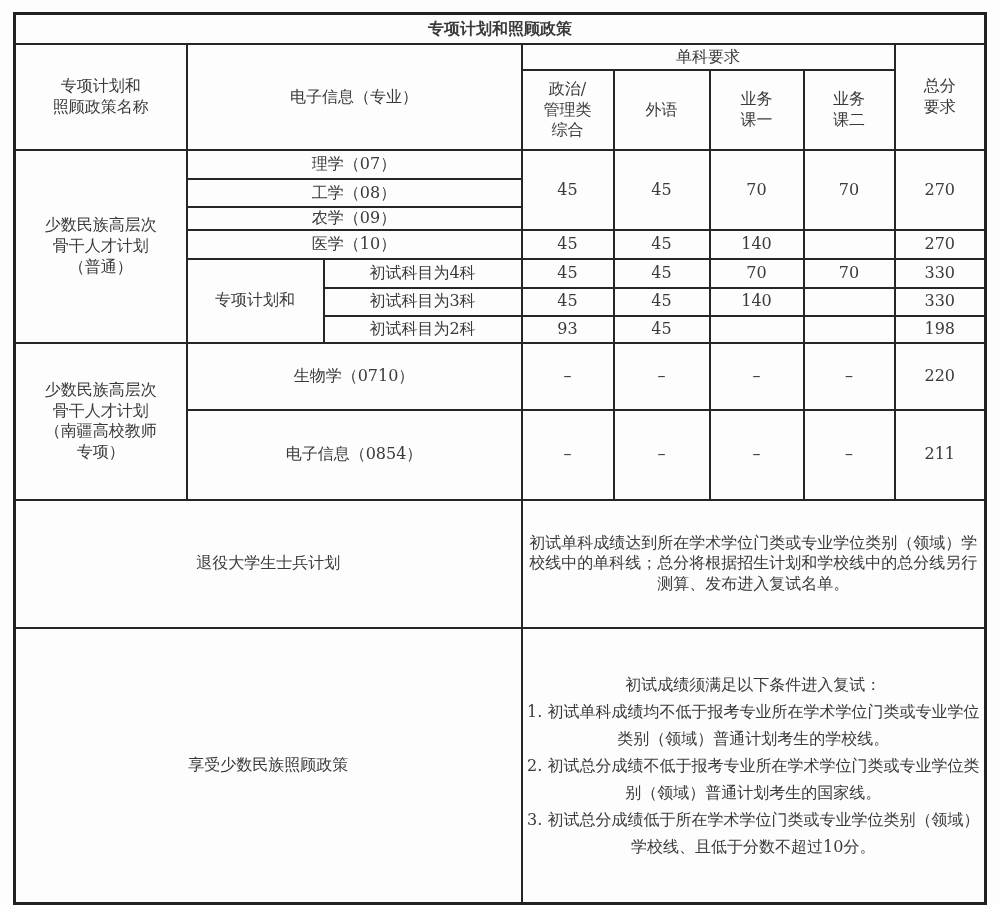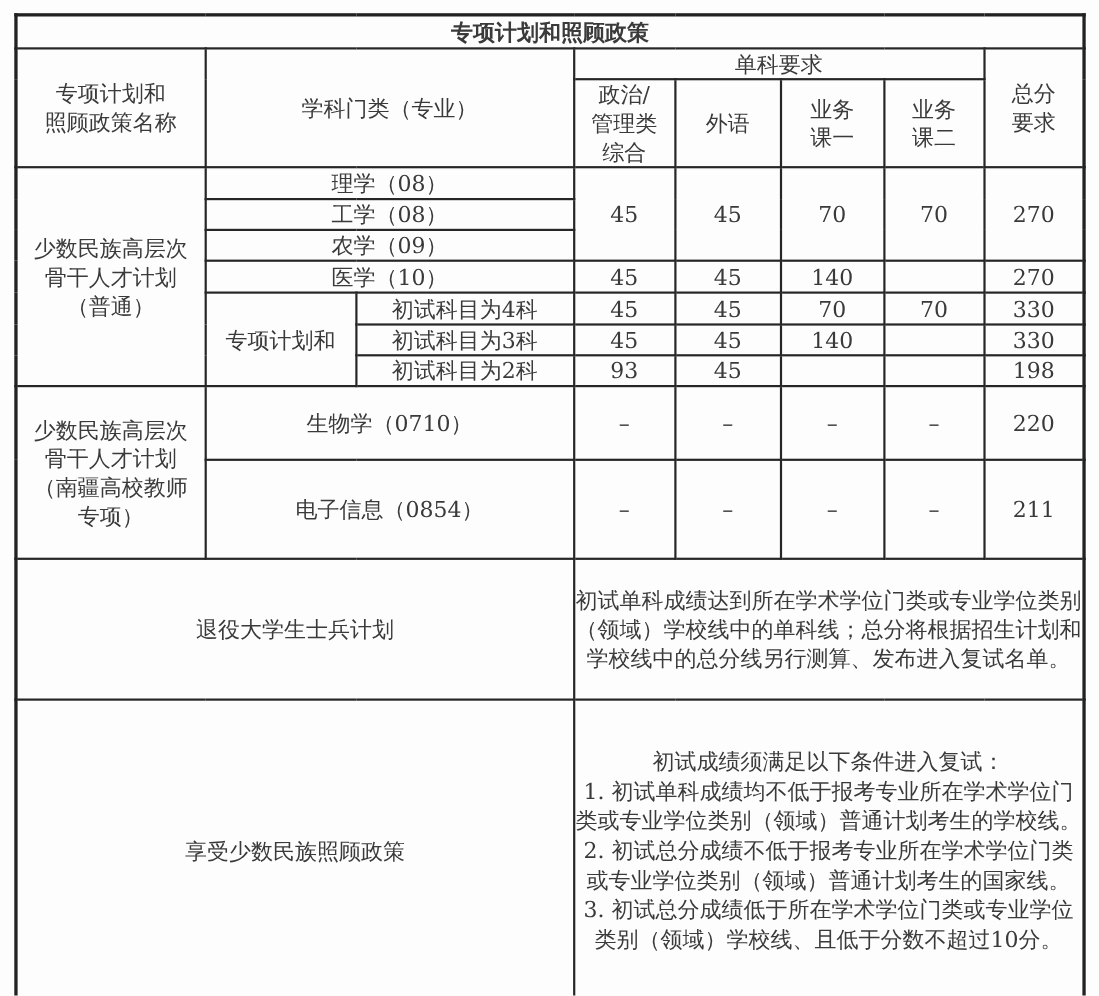--- a/index.html
+++ b/index.html
@@ -25,21 +25,21 @@
     border-collapse: collapse;
     table-layout: fixed;
     border: 3px solid #222;
     background: #fdfdfd;
   }
   table.score-table td {
     border: 2px solid #262626;
     text-align: center;
     vertical-align: middle;
     padding: 0;
-    font-size: 20px;
+    font-size: 16px;
     line-height: 1.3;
     overflow: hidden;
   }
   .pre { white-space: pre-line; }
   td.title-cell {
     font-weight: bold;
     font-size: 21px;
     height: 28px;
   }
   td.head {
@@ -84,42 +84,42 @@
     </colgroup>
 
     <tbody>
         <tr>
       <td class="title-cell" colspan="8">专项计划和照顾政策</td>
     </tr>
 
     <tr class="r-ha">
       <td class="head pre" rowspan="2">专项计划和
 照顾政策名称</td>
-      <td class="head" rowspan="2" colspan="2">学科门类（专业）</td>
+      <td class="head" rowspan="2" colspan="2">电子信息（专业）</td>
       <td class="head" colspan="4">单科要求</td>
       <td class="head pre" rowspan="2">总分
 要求</td>
     </tr>
 
     <tr class="r-hb">
       <td class="head pre">政治/
 管理类
 综合</td>
       <td class="head">外语</td>
       <td class="head pre">业务
 课一</td>
       <td class="head pre">业务
 课二</td>
     </tr>
 
     <tr class="r-s1">
       <td class="pre" rowspan="7">少数民族高层次
 骨干人才计划
 （普通）</td>
-      <td colspan="2">理学（08）</td>
+      <td colspan="2">理学（07）</td>
       <td rowspan="3">45</td>
       <td rowspan="3">45</td>
       <td rowspan="3">70</td>
       <td rowspan="3">70</td>
       <td rowspan="3">270</td>
     </tr>
 
     <tr class="r-s2">
       <td colspan="2">工学（08）</td>
     </tr>

